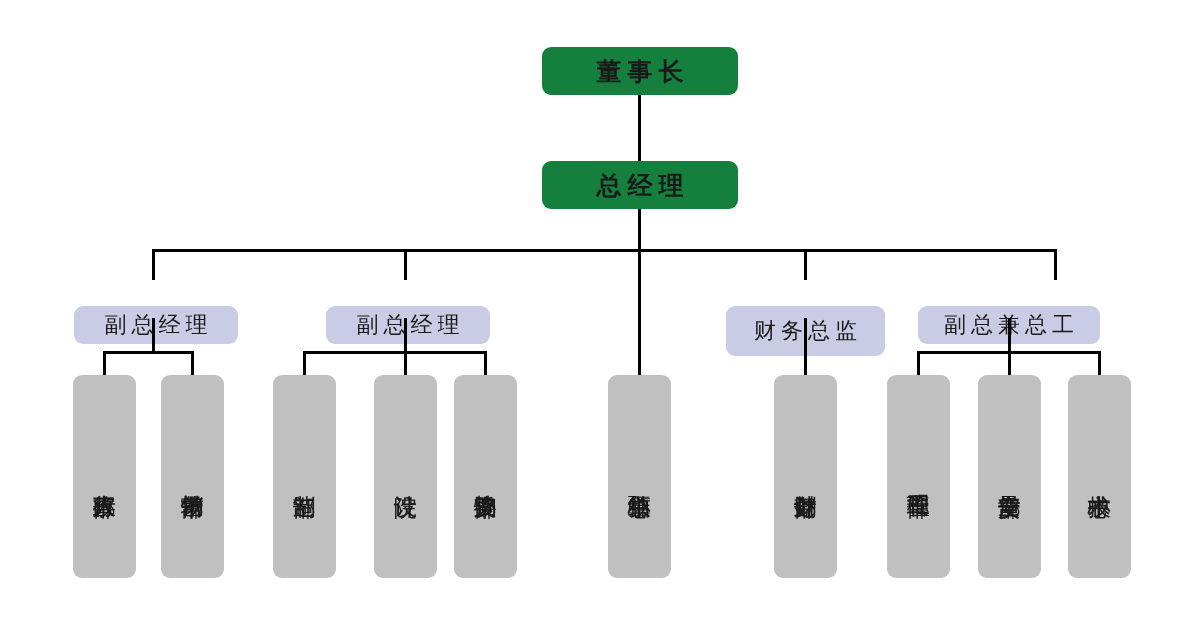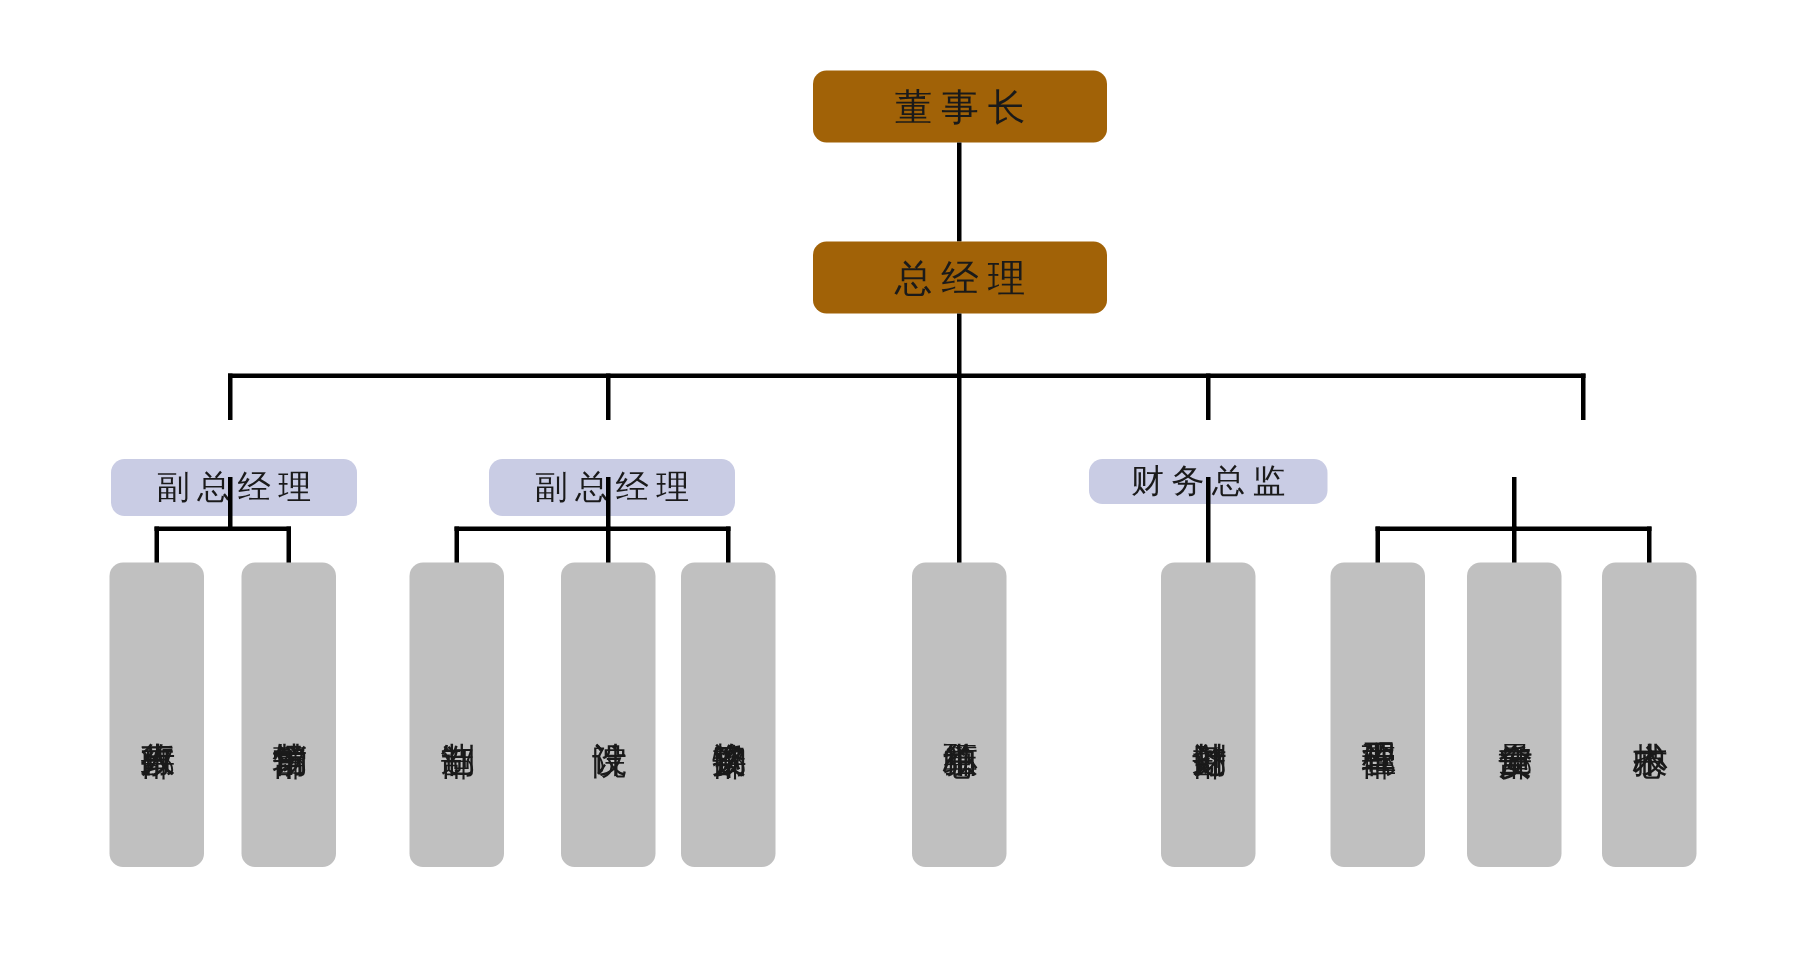--- a/index.html
+++ b/index.html
@@ -31,25 +31,25 @@
     position: absolute;
     box-sizing: border-box;
     border-radius: 9px;
     display: flex;
     align-items: center;
     justify-content: center;
     color: #1a1a1a;
     text-align: center;
   }
   .node.exec {
-    background: #a16207;
+    background: #15803d;
     font-size: 25px;
     letter-spacing: 6px;
     text-indent: 6px;
-    font-weight: 400;
+    font-weight: 700;
   }
   .node.mid {
     background: #c9cce4;
     font-size: 22px;
     letter-spacing: 5px;
     text-indent: 5px;
     font-weight: 500;
     margin-top: 26px;
   }
   .node.dept {
@@ -96,24 +96,27 @@
   <div class="line line-v" style="left:638px; top:252px; width:3px; height:124px;"></div>
 
   <div class="node mid" style="left:74px; top:280px; width:164px; height:38px;">
     <span>副总经理</span>
   </div>
 
   <div class="node mid" style="left:326px; top:280px; width:164px; height:38px;">
     <span>副总经理</span>
   </div>
 
-  <div class="node mid" style="left:726px; top:280px; width:159px; height:30px;">
+  <div class="node mid" style="left:726px; top:280px; width:159px; height:50px;">
     <span>财务总监</span>
   </div>
 
+  <div class="node mid" style="left:918px; top:280px; width:182px; height:38px;">
+    <span>副总兼总工</span>
+  </div>
 
   <div class="line line-v" style="left:152px; top:318px; width:3px; height:36px;"></div>
   <div class="line line-h" style="left:103px; top:351px; width:91px; height:3px;"></div>
   <div class="line line-v" style="left:103px; top:351px; width:3px; height:26px;"></div>
   <div class="line line-v" style="left:191px; top:351px; width:3px; height:26px;"></div>
 
   <div class="line line-v" style="left:404px; top:318px; width:3px; height:36px;"></div>
   <div class="line line-h" style="left:303px; top:351px; width:184px; height:3px;"></div>
   <div class="line line-v" style="left:303px; top:351px; width:3px; height:26px;"></div>
   <div class="line line-v" style="left:404px; top:351px; width:3px; height:26px;"></div>

